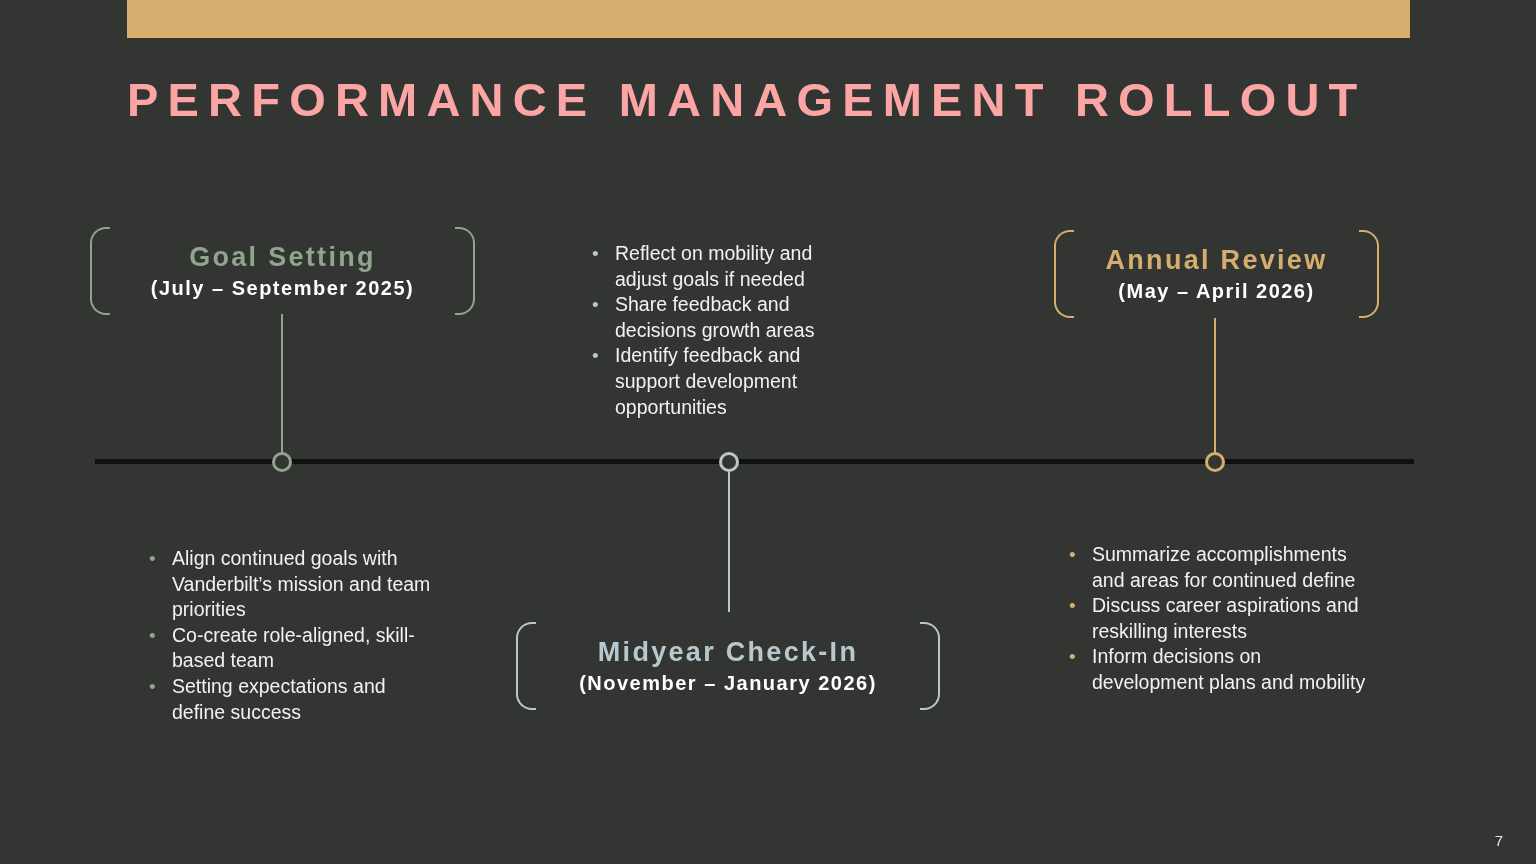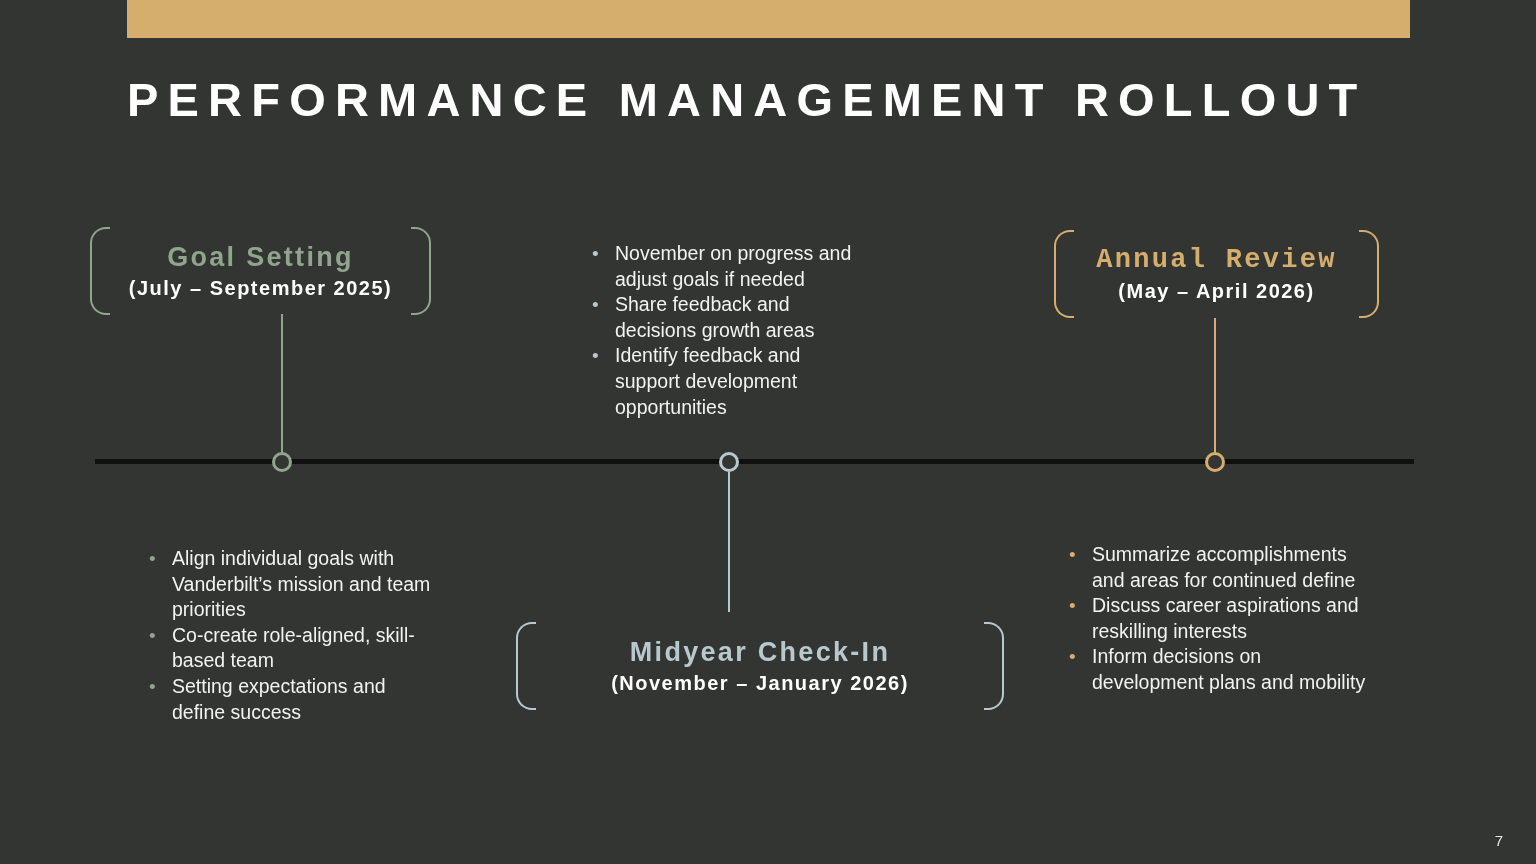--- a/index.html
+++ b/index.html
@@ -30,21 +30,21 @@
     height: 38px;
     background: #d5ae6e;
   }
 
   
   .title {
     position: absolute;
     left: 127px;
     top: 68px;
     width: 1285px;
-    color: #ffffff;
+    color: #fca5a5;
     font-size: 47px;
     font-weight: bold;
     letter-spacing: 9.2px;
     line-height: 64px;
     white-space: nowrap;
     font-family: "Liberation Sans", sans-serif;
   }
 
   
   .axis {
@@ -121,28 +121,28 @@
   }
   .milestone .ms-period {
     font-size: 20px;
     font-weight: bold;
     letter-spacing: 1.5px;
     line-height: 28px;
     color: #ffffff;
     white-space: nowrap;
   }
 
-  .ms-goal      { left: 90px;   top: 227px;  width: 341px;  height: 88px;  color: #8fa58c; }
+  .ms-goal      { left: 90px;   top: 227px;  width: 385px;  height: 88px;  color: #8fa58c; }
   .ms-goal .ms-name { color: #8fa58c; }
 
-  .ms-midyear   { left: 516px;  top: 622px;  width: 488px;  height: 88px;  color: #b8c9ce; text-align: center; }
+  .ms-midyear   { left: 516px;  top: 622px;  width: 424px;  height: 88px;  color: #b8c9ce; text-align: center; }
   .ms-midyear .ms-name { color: #b8c9ce; }
 
   .ms-annual    { left: 1054px; top: 230px;  width: 325px;  height: 88px;  color: #d5ae6e; }
-  .ms-annual .ms-name { color: #d5ae6e; font-family: Liberation Mono, monospace; }
+  .ms-annual .ms-name { color: #d5ae6e; }
 
   .milestone .inner {
     position: absolute;
     left: 22px;
     right: 22px;
     top: 50%;
     transform: translateY(-50%);
   }
 
   
@@ -237,36 +237,36 @@
     </div>
     <div class="inner">
       <div class="ms-name">Annual Review</div>
       <div class="ms-period">(May – April 2026)</div>
     </div>
   </div>
 
   <div class="bullets bl-goal">
     <div class="bullet-row">
       <span class="dot">•</span>
-      <span class="btxt">Align individual goals with Vanderbilt’s mission and team priorities</span>
+      <span class="btxt">Align continued goals with Vanderbilt’s mission and team priorities</span>
     </div>
     <div class="bullet-row">
       <span class="dot">•</span>
       <span class="btxt">Co-create role-aligned, skill-based team</span>
     </div>
     <div class="bullet-row">
       <span class="dot">•</span>
       <span class="btxt">Setting expectations and define success</span>
     </div>
   </div>
 
   <div class="bullets bl-midyear">
     <div class="bullet-row">
       <span class="dot">•</span>
-      <span class="btxt">November on progress and adjust goals if needed</span>
+      <span class="btxt">Reflect on mobility and adjust goals if needed</span>
     </div>
     <div class="bullet-row">
       <span class="dot">•</span>
       <span class="btxt">Share feedback and decisions growth areas</span>
     </div>
     <div class="bullet-row">
       <span class="dot">•</span>
       <span class="btxt">Identify feedback and support development opportunities</span>
     </div>
   </div>

